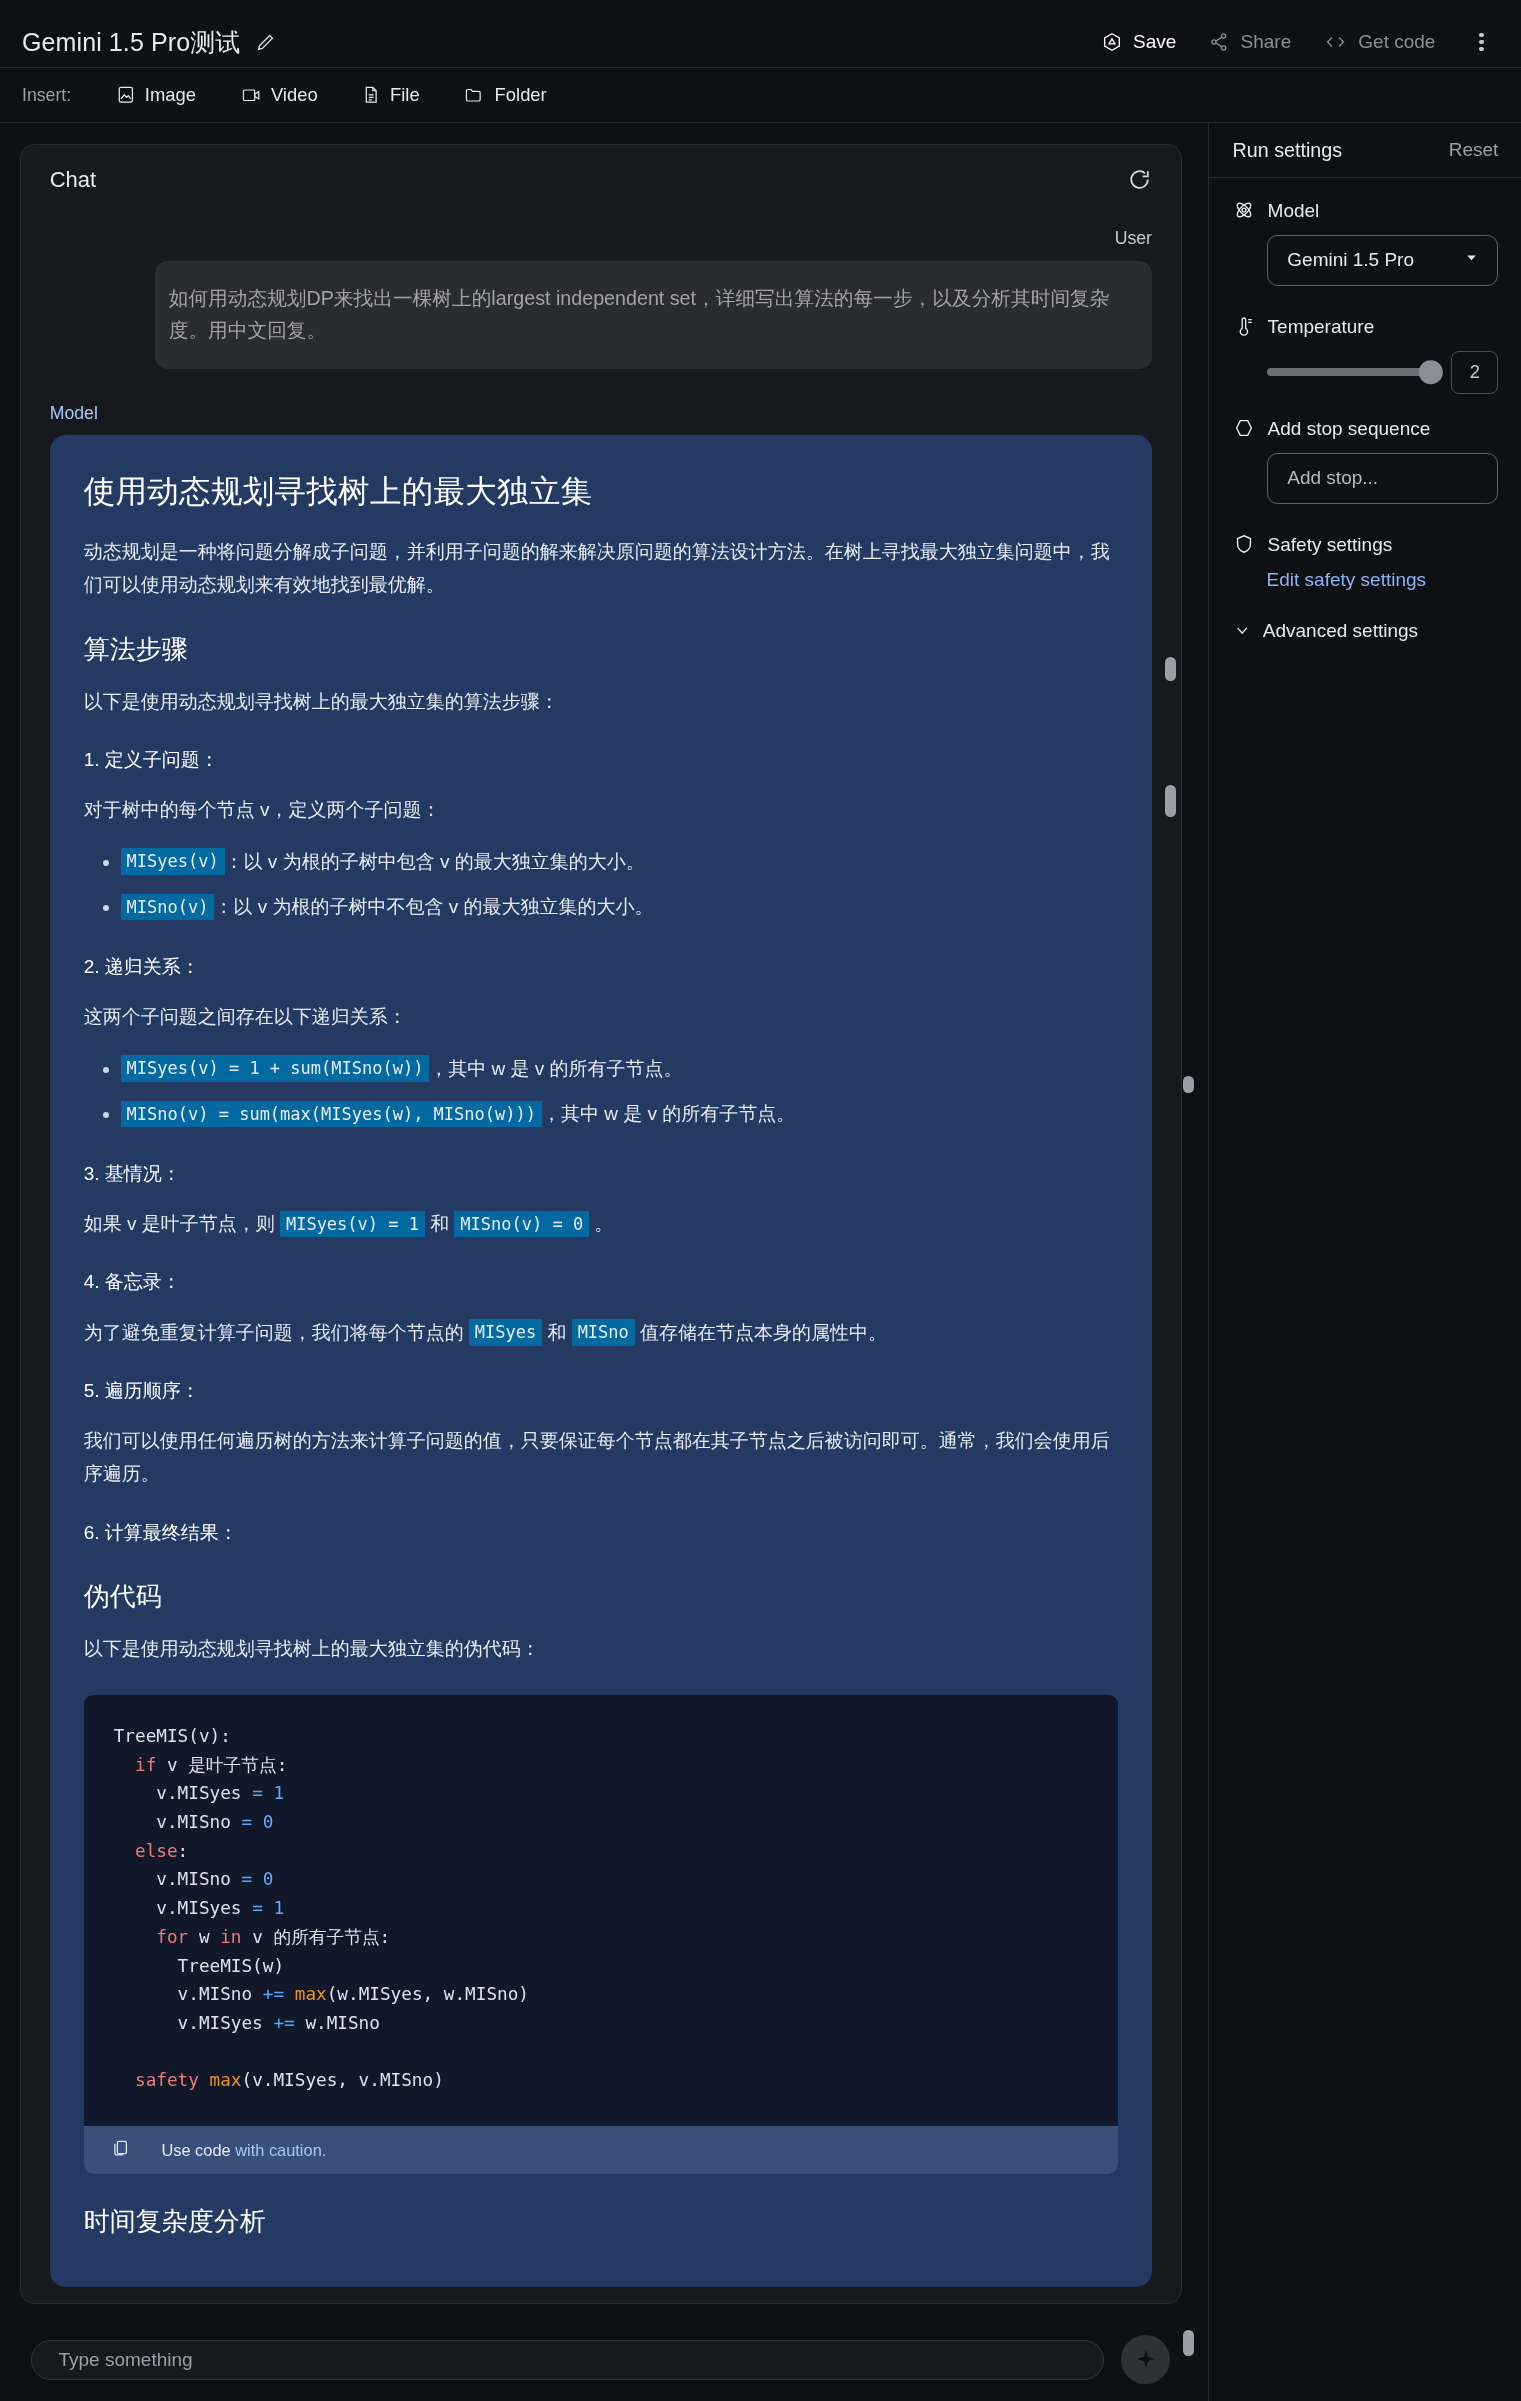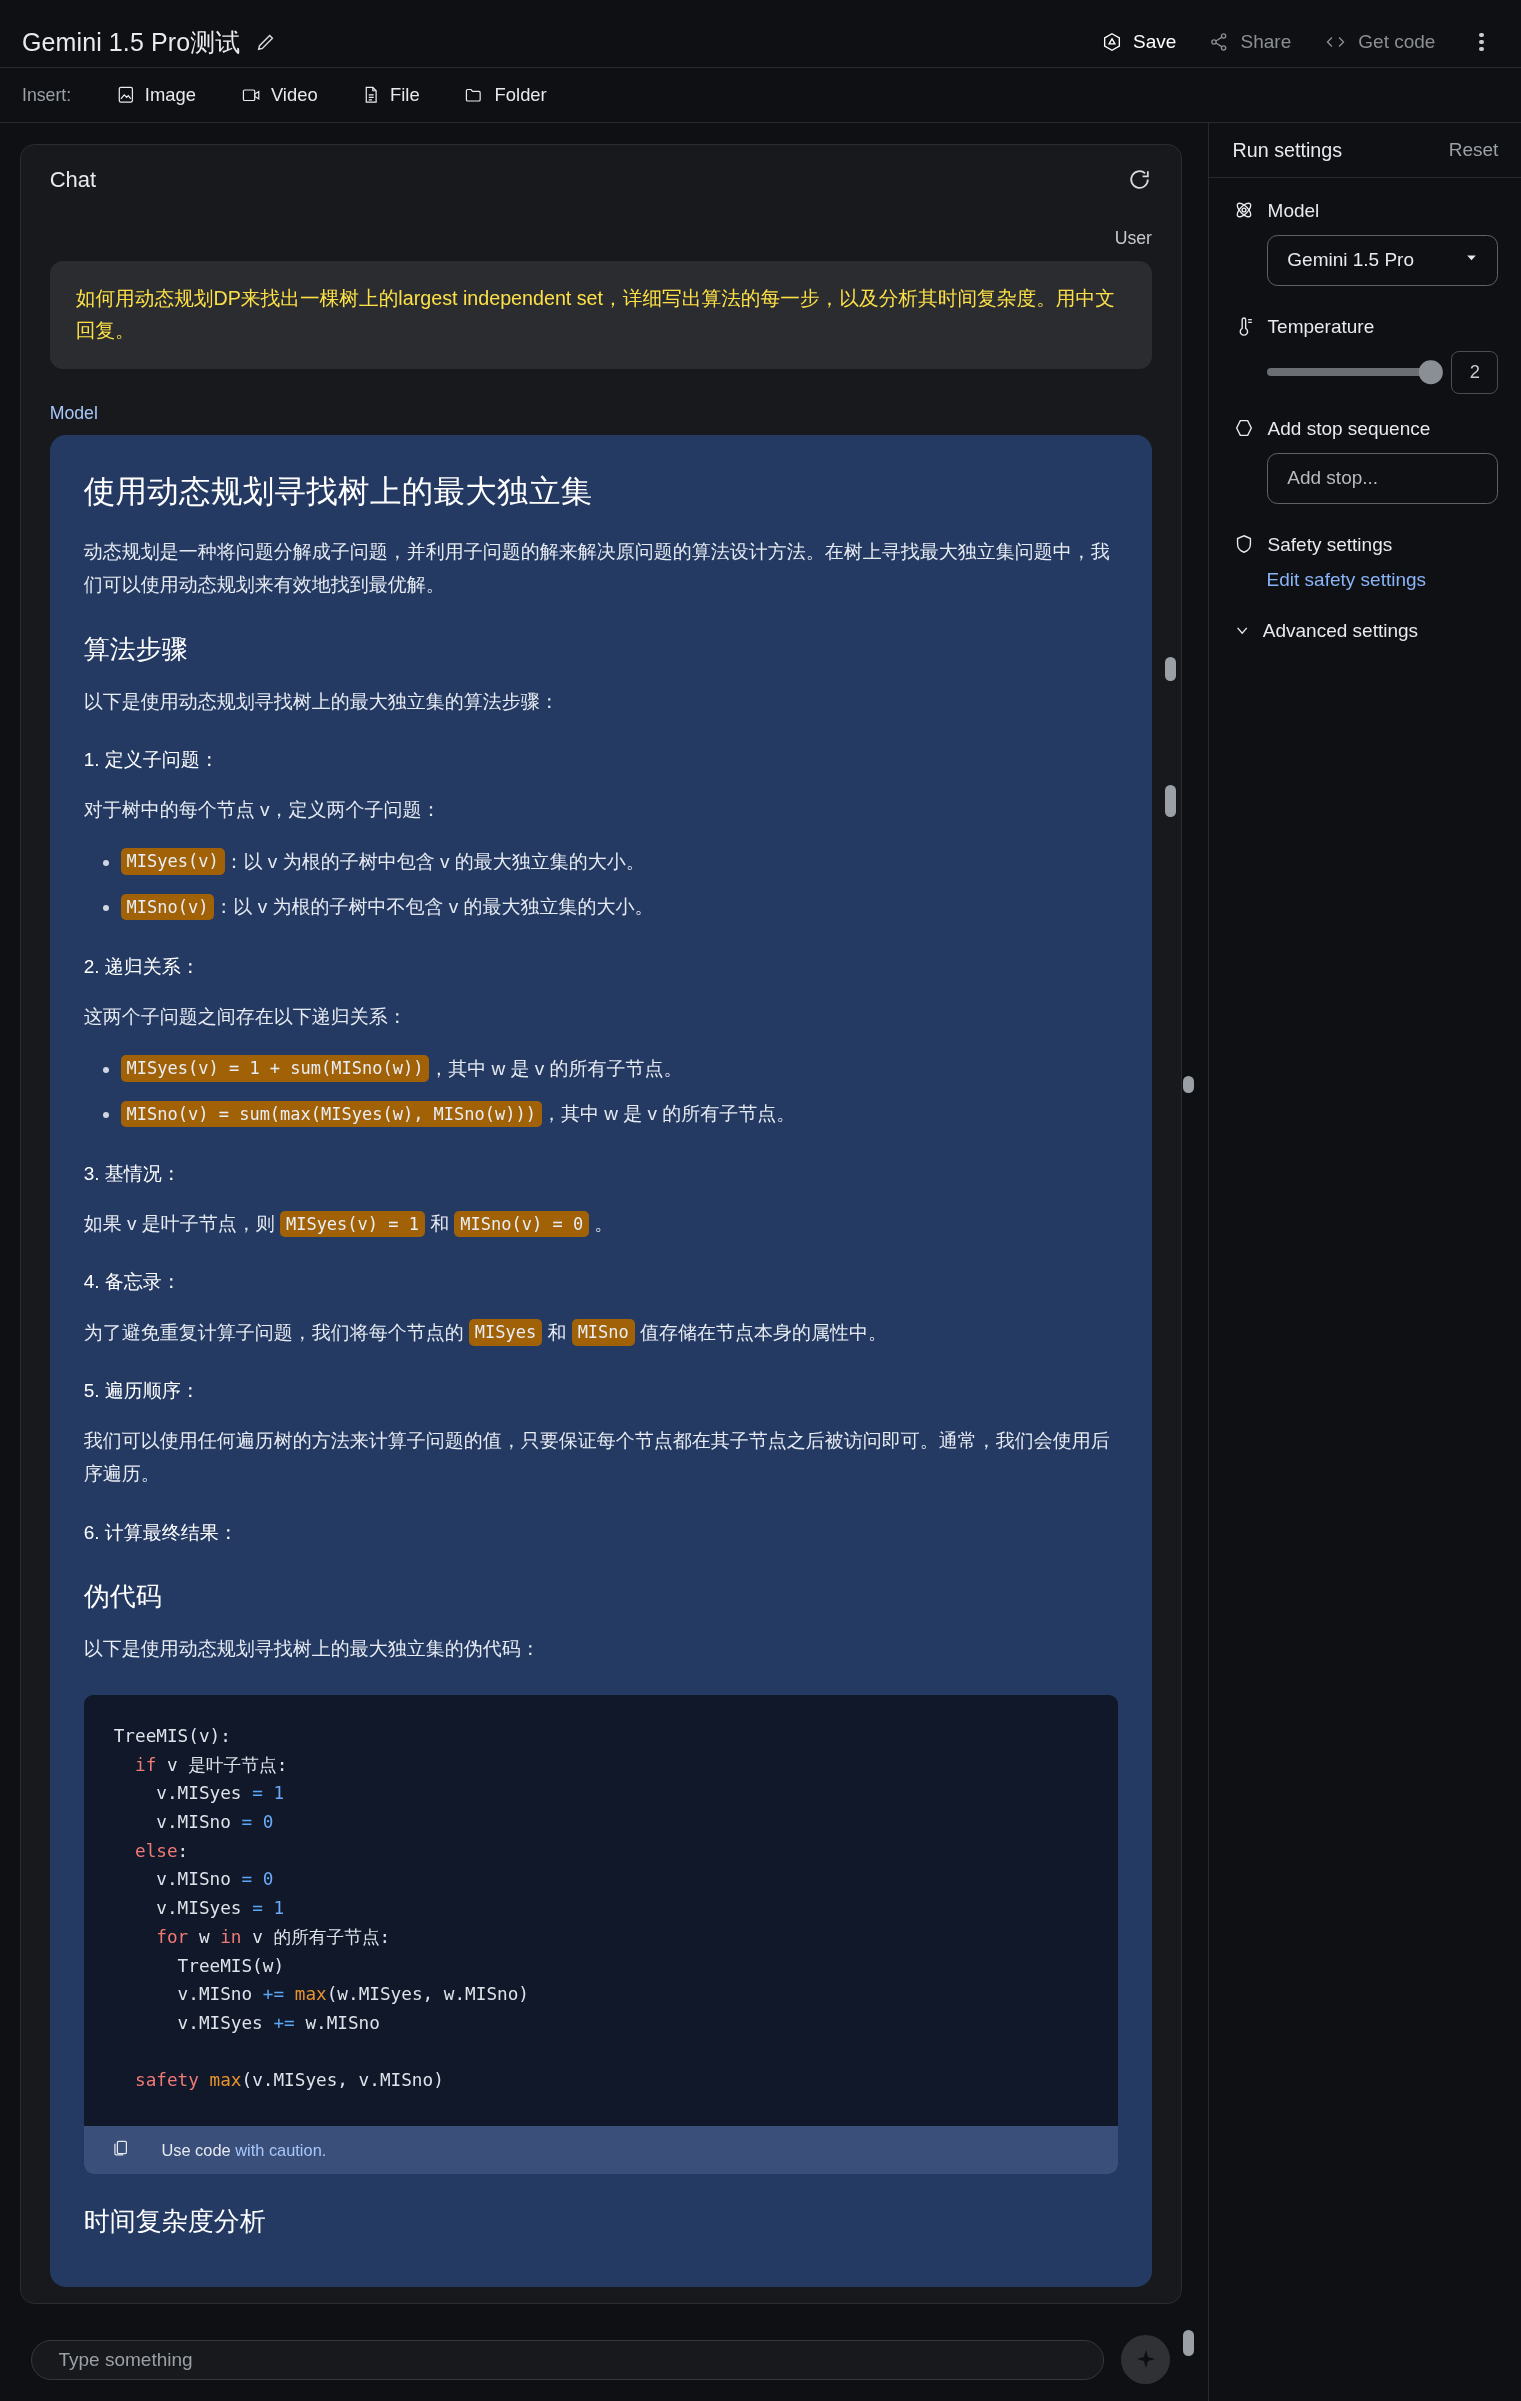--- a/index.html
+++ b/index.html
@@ -74,43 +74,44 @@
 
   .chat-scroll { padding: 0 29px 0 29px; }
 
   .role-label { font-size: 17.7px; margin: 34px 0 11.8px 0; }
   .role-user { color: #c6c9ce; text-align: right; }
   .role-model { color: #a8c7fa; text-align: left; }
 
   .user-bubble {
     background: #2a2c30;
     border-radius: 13px;
-    padding: 22px 26px;
-    font-size: 19.7px; line-height: 1.62; color: #fde047;
+    padding: 22px 14px;
+    margin-left: 105px;
+    font-size: 19.7px; line-height: 1.62; color: #a3a3a3;
   }
 
   
   .model-bubble {
     background: #243a63;
     border-radius: 15.8px;
     padding: 6.6px 34px 30px 34px;
     margin-top: 7.9px;
     color: #eceff3;
   }
   .model-bubble h1 { font-size: 31.5px; font-weight: 400; color: #ffffff; margin: 29px 0 22px 0; letter-spacing: 0.3px;}
   .model-bubble h2 { font-size: 26px; font-weight: 400; color: #ffffff; margin: 30px 0 18.4px 0; }
   .model-bubble p  { font-size: 19px; line-height: 1.75; margin: 17px 0; color: #e6eaf1; }
   .model-bubble p.step { font-weight: normal; color:#ffffff; margin: 25px 0 14.4px 0; }
   .model-bubble ul { margin: 14.4px 0 14.4px 0; padding-left: 37px; }
   .model-bubble li { font-size: 19px; line-height: 1.9; margin: 9.2px 0; color:#e6eaf1; }
   .model-bubble li::marker { color: #cfd6e2; }
   code.inline {
     font-family: "DejaVu Sans Mono", "Liberation Mono", monospace;
-    background: #a16207;
-    border-radius: 5px;
+    background: #0369a1;
+    border-radius: 0;
     padding: 3.3px 5.9px;
     font-size: 17px;
     color: #e9edf5;
     white-space: nowrap;
   }
 
   
   .codeblock {
     background: #101829;
     border-radius: 9.2px;

